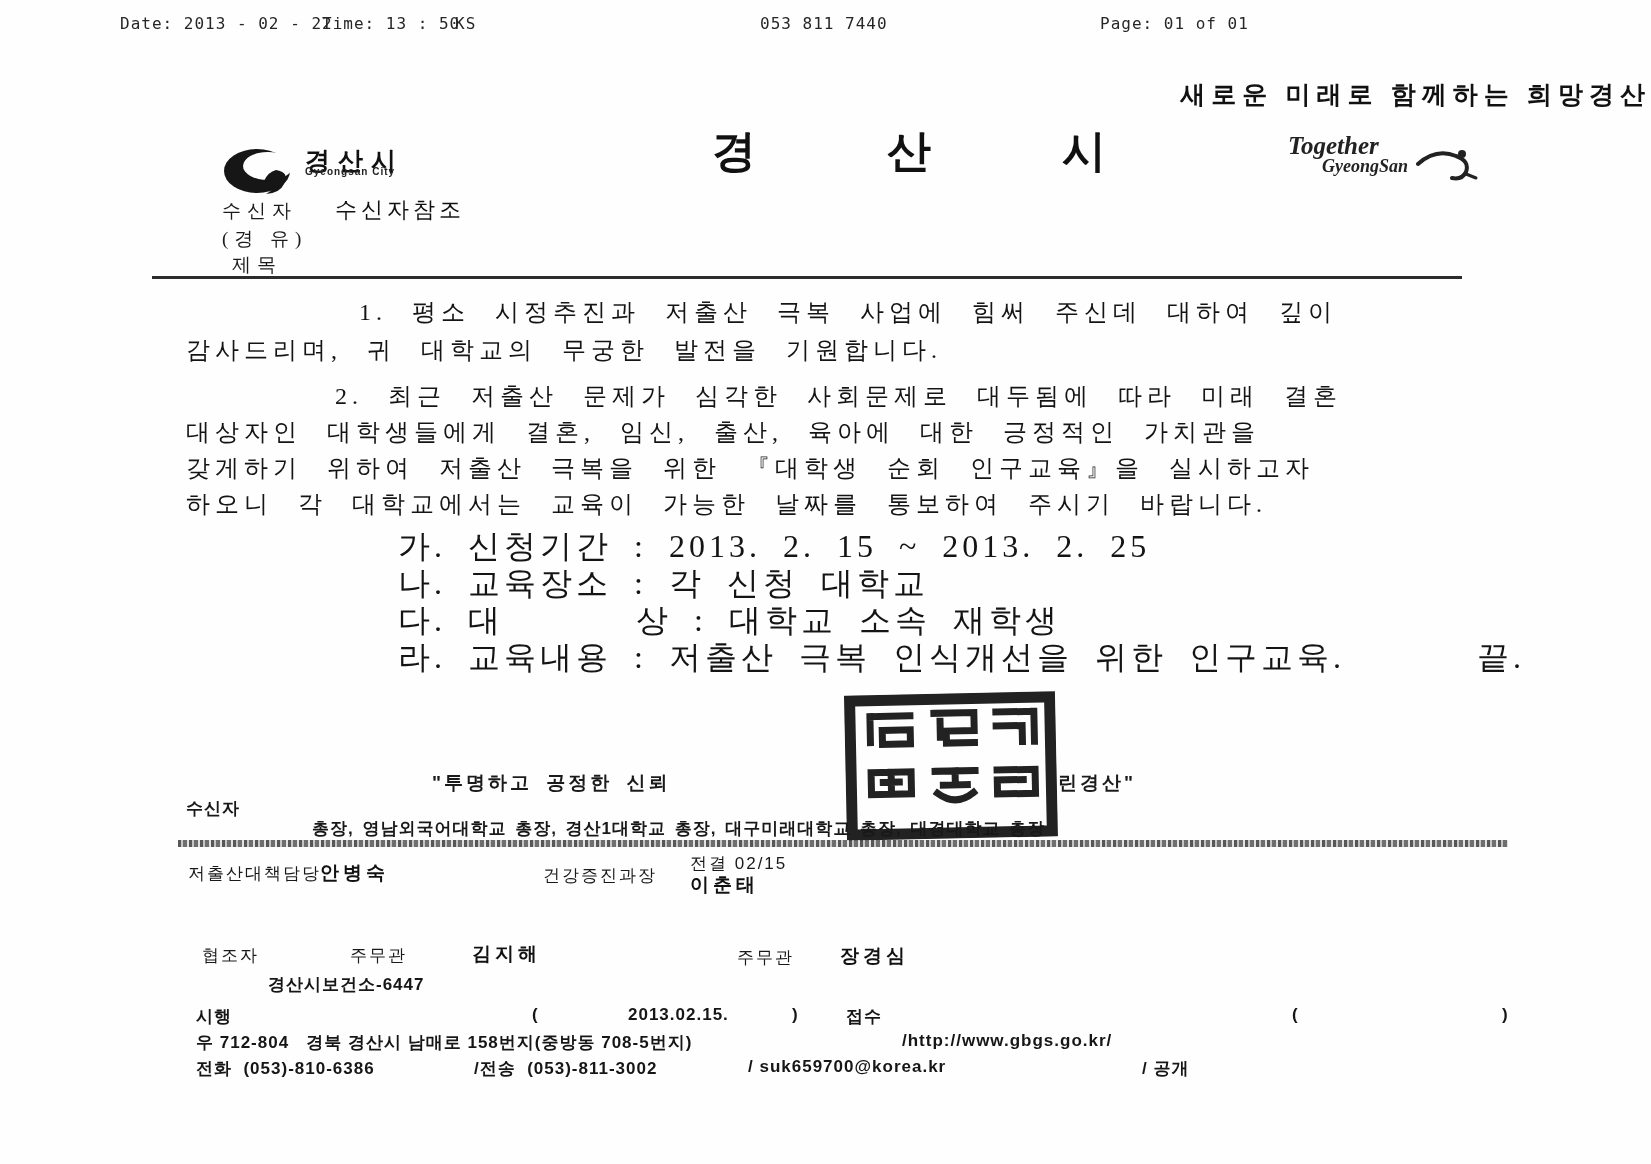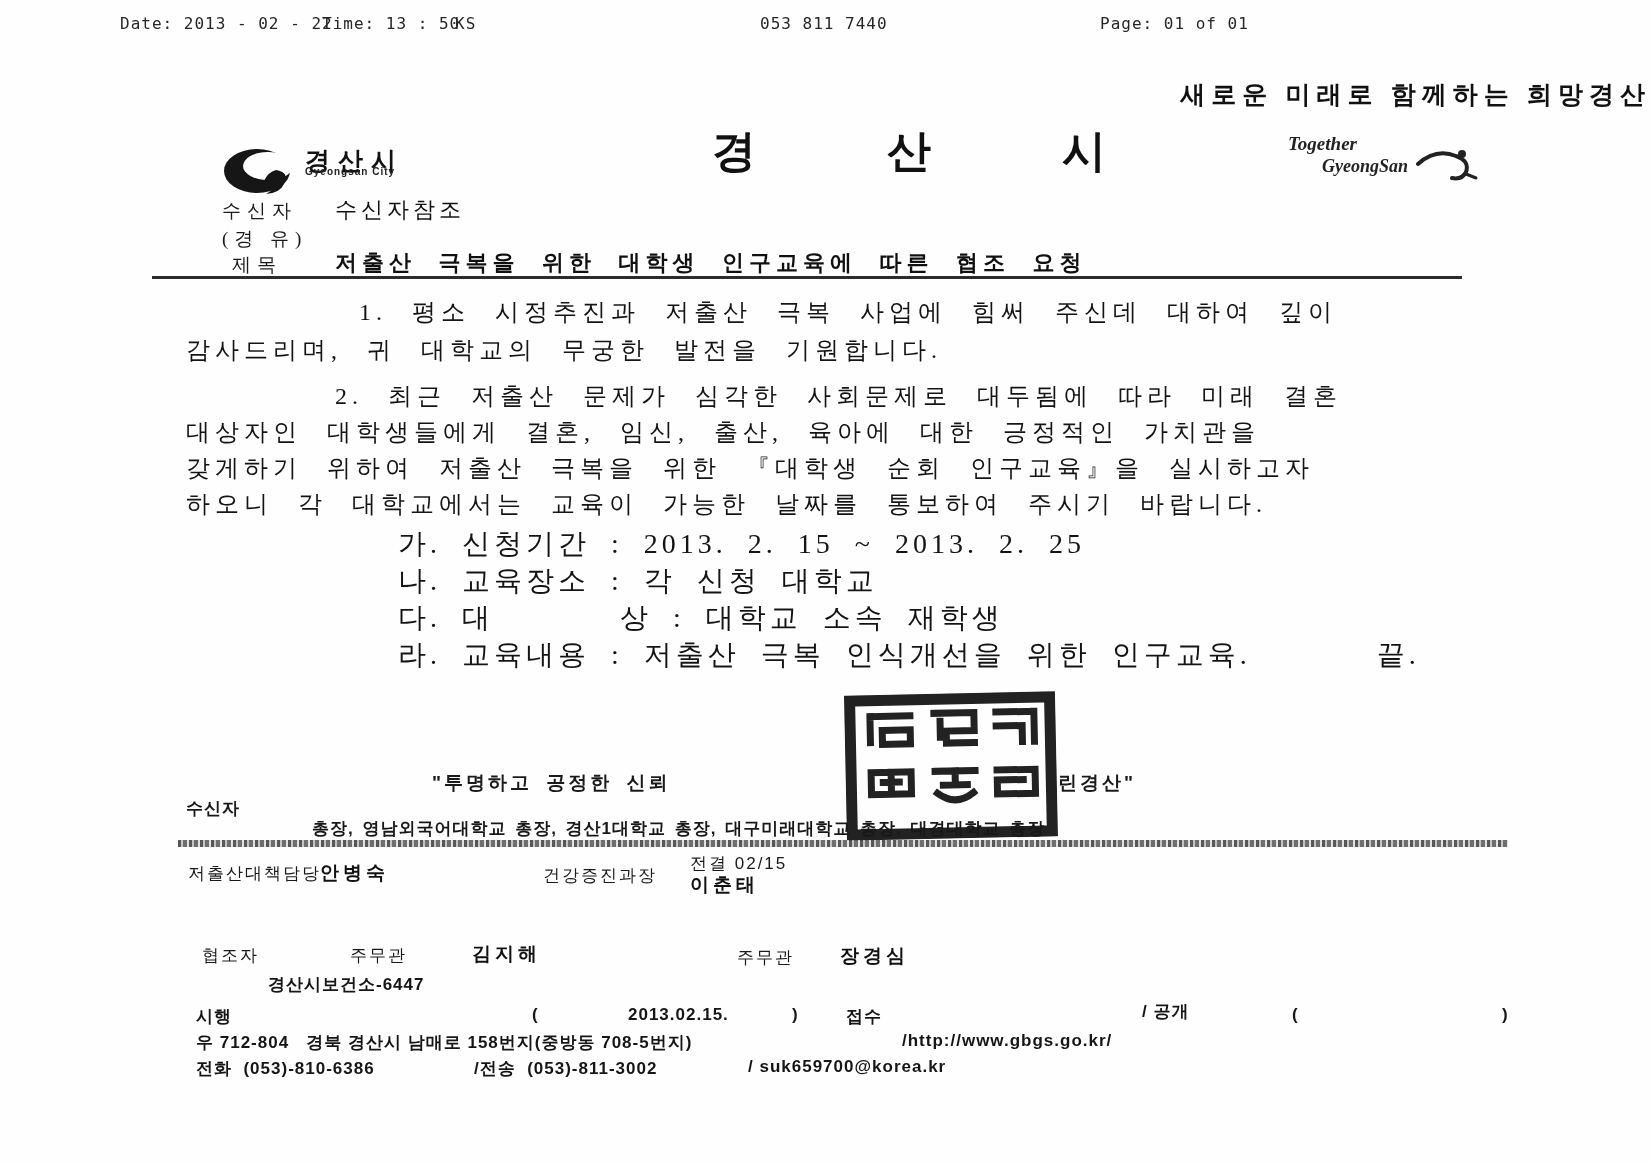--- a/index.html
+++ b/index.html
@@ -12,21 +12,21 @@
   .slogan-top{left:0;top:78px;width:100%;text-align:right;
     font-family:Liberation Serif, serif;font-weight:bold;font-size:25px;letter-spacing:6px;color:#111;}
   .doc-title{font-family:"Liberation Serif", serif;font-weight:bold;font-size:44px;letter-spacing:60px;color:#111;}
   .logo-name{font-family:"Liberation Sans", sans-serif;font-weight:bold;font-size:25px;letter-spacing:8px;color:#111;line-height:1;}
   .logo-sub{font-family:"Liberation Sans", sans-serif;font-weight:bold;font-size:10px;letter-spacing:1px;color:#222;}
   .together{font-family:"Liberation Serif", serif;font-style:italic;font-weight:bold;color:#222;line-height:.9;}
   .lbl{font-size:19px;letter-spacing:6px;color:#1b1b1b;}
   .val{font-size:20px;letter-spacing:4px;color:#111;}
   .subject{font-size:22px;letter-spacing:5px;word-spacing:12px;font-weight:bold;color:#101010;}
   .bodyln{font-size:24px;letter-spacing:5px;word-spacing:14px;color:#141414;}
-  .itemln{font-size:28px;letter-spacing:4px;word-spacing:10px;color:#141414;}
+  .itemln{font-size:32px;letter-spacing:4px;word-spacing:10px;color:#141414;}
   .rule{position:absolute;background:#2c2c2c;}
   .city-sign{font-size:31px;font-weight:bold;letter-spacing:34px;color:#161616;}
   .slogan-btm{font-family:"Liberation Sans", sans-serif;font-weight:bold;font-size:19px;letter-spacing:3px;word-spacing:6px;color:#1a1a1a;}
   .rcpt{font-family:"Liberation Sans", sans-serif;font-size:17px;letter-spacing:1px;word-spacing:3px;color:#181818;font-weight:bold;}
   .sep{position:absolute;height:7px;opacity:.85;
     background:repeating-linear-gradient(90deg,#3a3a3a 0 3px,#bbb 3px 5px,#555 5px 9px,#ddd 9px 11px);}
   .offl{font-family:"Liberation Sans", sans-serif;font-size:17px;letter-spacing:2px;color:#191919;}
   .offn{font-family:"Liberation Sans", sans-serif;font-size:19px;font-weight:bold;letter-spacing:4px;color:#111;}
   .ft{font-family:"Liberation Sans", sans-serif;font-size:17px;letter-spacing:1px;color:#161616;font-weight:bold;}
   .stamp{position:absolute;left:845px;top:693px;transform:rotate(-1.2deg);opacity:.93;}
@@ -49,35 +49,34 @@
       <ellipse cx="36" cy="25" rx="33" ry="22" fill="#161616"></ellipse>
       <ellipse cx="47" cy="20" rx="25" ry="14" fill="#fefefe"></ellipse>
       <path d="M55 24 q14 2 8 14 q-4 9 -18 10 q12 -7 10 -14 q-6 3 -12 1 q4 -9 12 -11 z" fill="#161616"></path>
     </svg>
   </div>
   <div class="abs logo-name" style="left:305px;top:148px;">경산시</div>
   <div class="abs logo-sub" style="left:305px;top:166px;">Gyeongsan City</div>
 
   <div class="abs doc-title" style="left:712px;top:122px;">경 산 시</div>
 
-  <div class="abs together" style="left:1288px;top:135px;font-size:19px;">Together</div>
+  <div class="abs together" style="left:1288px;top:135px;font-size:25px;">Together</div>
   <div class="abs together" style="left:1322px;top:158px;font-size:18px;">GyeongSan</div>
   <div class="abs" style="left:1400px;top:128px;">
     <svg width="64" height="40" viewBox="0 0 64 40">
       <path d="M2 18 Q20 2 40 10 Q54 15 50 26 Q46 34 36 32" fill="none" stroke="#222" stroke-width="4" stroke-linecap="round"></path>
       <circle cx="46" cy="8" r="4" fill="#222"></circle>
       <path d="M50 28 l10 4" stroke="#222" stroke-width="3" stroke-linecap="round"></path>
     </svg>
   </div>
 
   <div class="abs lbl" style="left:222px;top:198px;">수신자</div>
   <div class="abs val" style="left:335px;top:195px;font-size:22px;">수신자참조</div>
   <div class="abs lbl" style="left:222px;top:226px;">(경 유)</div>
   <div class="abs lbl" style="left:232px;top:252px;">제목</div>
-  <div class="abs subject" style="left:335px;top:248px;">저출산 극복을 위한 대학생 인구교육에 따른 협조 요청</div>
   <div class="rule" style="left:152px;top:276px;width:1310px;height:3px;"></div>
 
   <div class="abs bodyln" style="left:335px;top:296px;margin-left:24px;">1. 평소 시정추진과 저출산 극복 사업에 힘써 주신데 대하여 깊이</div>
   <div class="abs bodyln" style="left:186px;top:334px;">감사드리며, 귀 대학교의 무궁한 발전을 기원합니다.</div>
 
   <div class="abs bodyln" style="left:335px;top:380px;">2. 최근 저출산 문제가 심각한 사회문제로 대두됨에 따라 미래 결혼</div>
   <div class="abs bodyln" style="left:186px;top:416px;">대상자인 대학생들에게 결혼, 임신, 출산, 육아에 대한 긍정적인 가치관을</div>
   <div class="abs bodyln" style="left:186px;top:452px;">갖게하기 위하여 저출산 극복을 위한 『대학생 순회 인구교육』을 실시하고자</div>
   <div class="abs bodyln" style="left:186px;top:488px;">하오니 각 대학교에서는 교육이 가능한 날짜를 통보하여 주시기 바랍니다.</div>
 
@@ -128,15 +127,15 @@
   <div class="abs ft" style="left:846px;top:1005px;">접수</div>
   <div class="abs ft" style="left:1292px;top:1005px;">(</div>
   <div class="abs ft" style="left:1502px;top:1005px;">)</div>
 
   <div class="abs ft" style="left:196px;top:1031px;">우 712-804   경북 경산시 남매로 158번지(중방동 708-5번지)</div>
   <div class="abs ft" style="left:902px;top:1031px;">/http://www.gbgs.go.kr/</div>
 
   <div class="abs ft" style="left:196px;top:1057px;">전화  (053)-810-6386</div>
   <div class="abs ft" style="left:474px;top:1057px;">/전송  (053)-811-3002</div>
   <div class="abs ft" style="left:748px;top:1057px;">/ suk659700@korea.kr</div>
-  <div class="abs ft" style="left:1142px;top:1000px;">/ 공개</div>
+  <div class="abs ft" style="left:1142px;top:1057px;">/ 공개</div>
 
 </div>
 
 </body></html>

